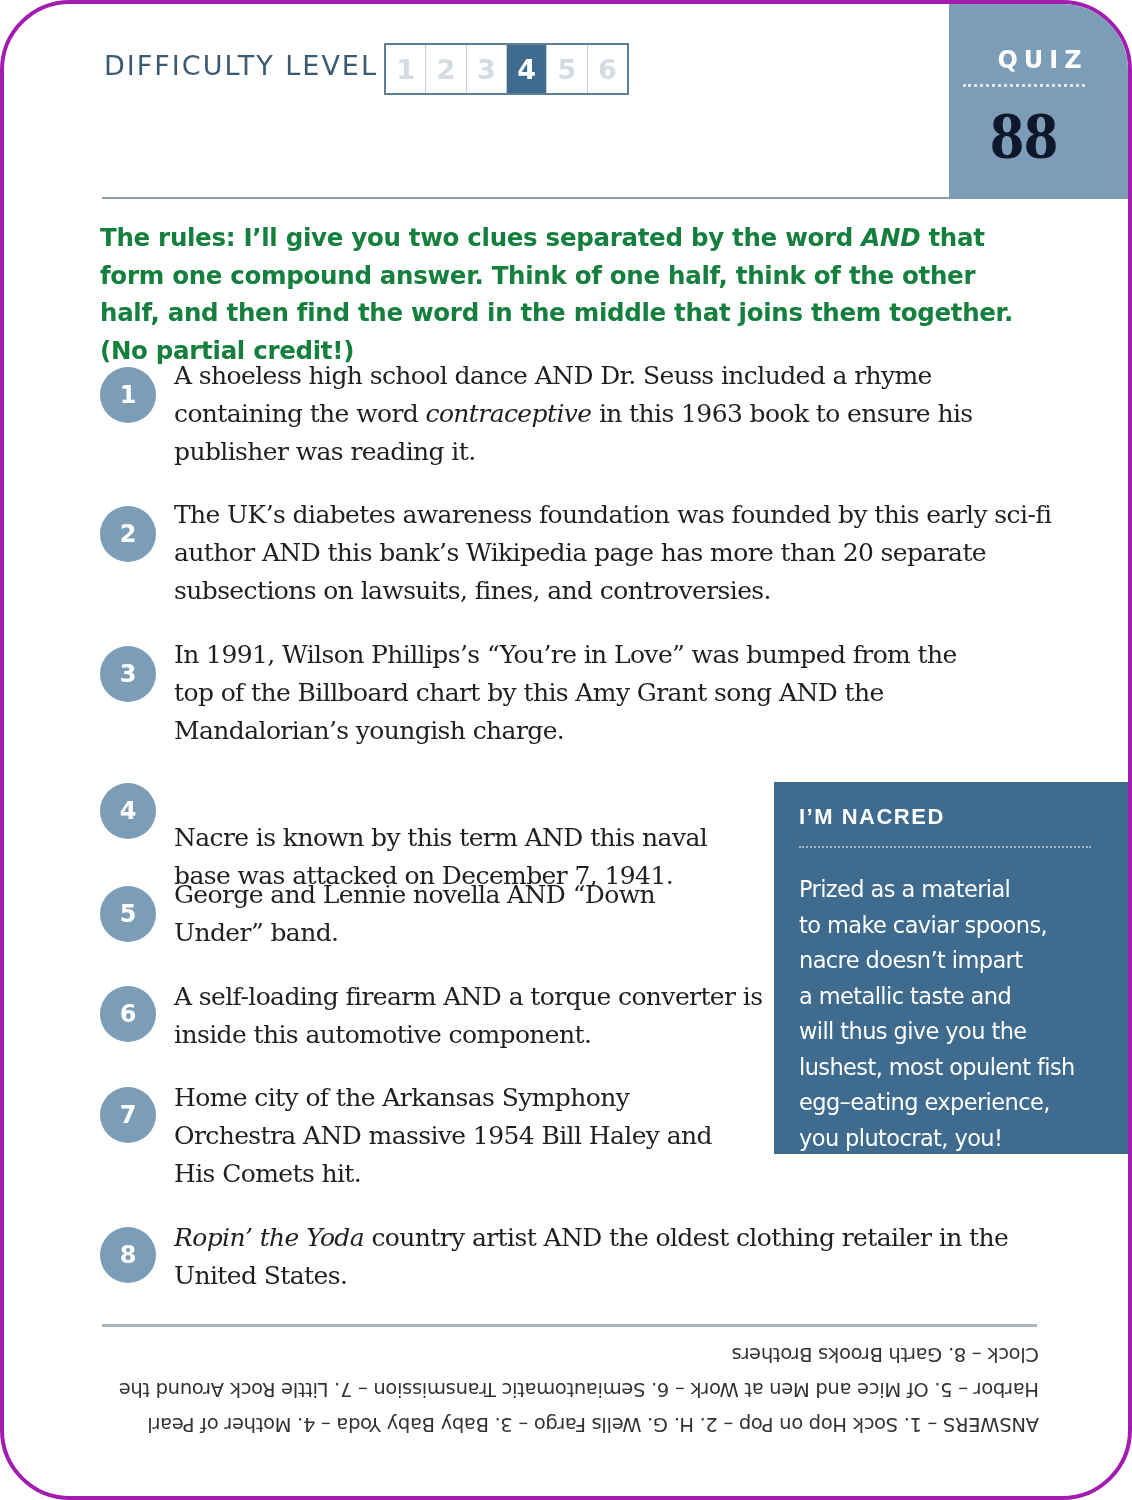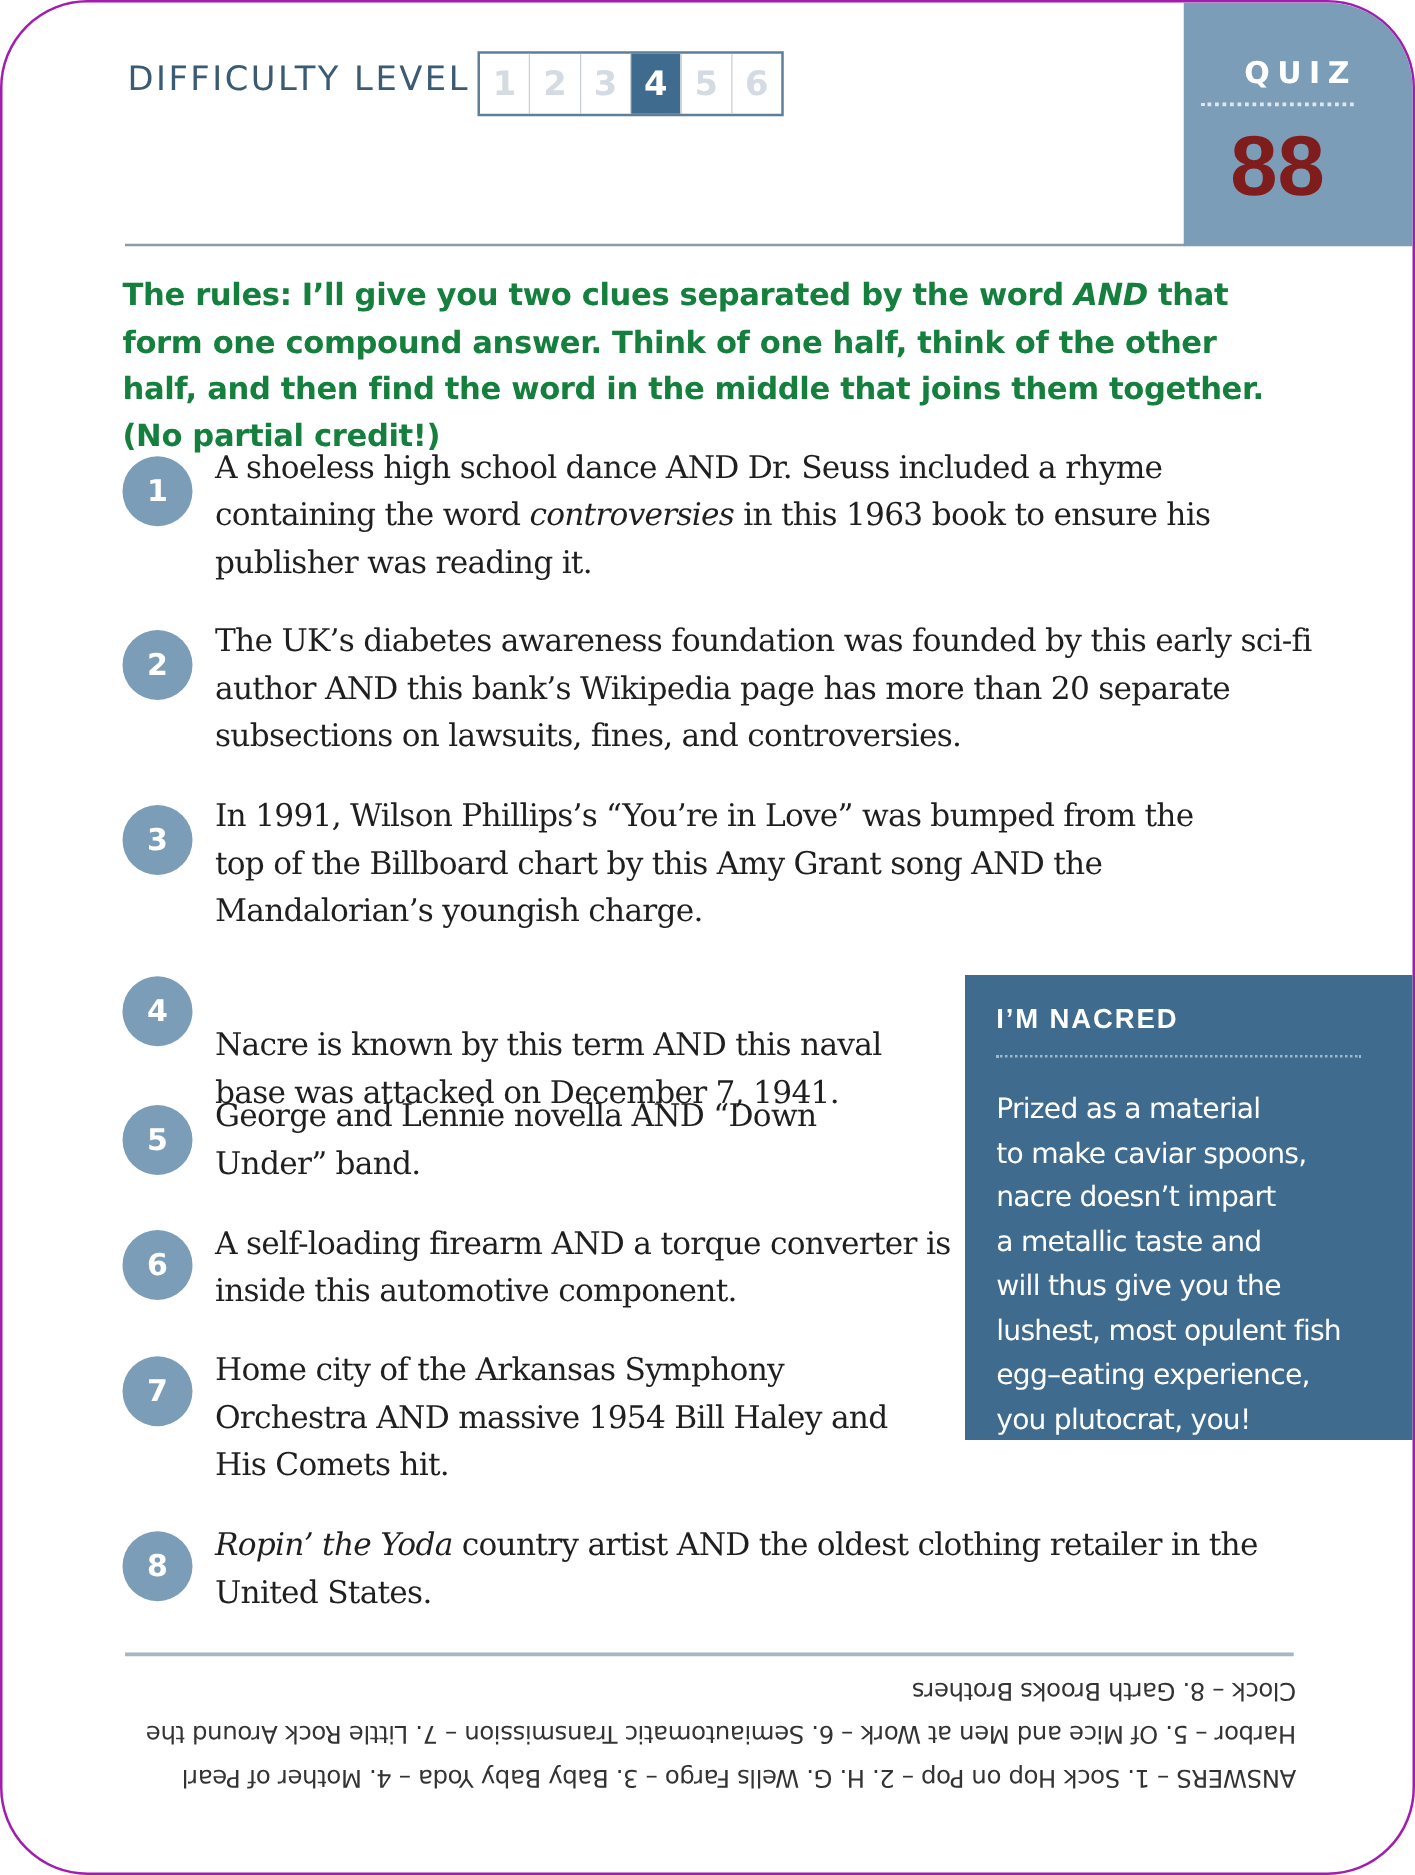--- a/index.html
+++ b/index.html
@@ -1,21 +1,21 @@
 <!DOCTYPE html>
 <html><head>
 <meta charset="utf-8">
 <style>
   * { box-sizing: border-box; margin: 0; padding: 0; }
   html, body { width: 1132px; height: 1500px; background: #ffffff; overflow: hidden; }
   body { position: relative; font-family: "DejaVu Serif", serif; color: #1f1f1f; }
 
   .card {
     position: absolute; left: 0; top: 0; width: 1132px; height: 1500px;
-    border: 2px solid #a21caf; border-radius: 70px; background: #fff; overflow: hidden;
+    border: 4px solid #a21caf; border-radius: 70px; background: #fff; overflow: hidden;
   }
 
   
   .difficulty-label {
     position: absolute; left: 100px; top: 46px;
     font-family: "DejaVu Sans", sans-serif; font-size: 27px; letter-spacing: 2px;
     color: #3b5b74; font-weight: 500;
   }
   .level-box {
     position: absolute; left: 380px; top: 39px; height: 52px; width: 245px;
@@ -46,22 +46,22 @@
     position: absolute; left: 0; right: 0; top: 42px; text-align: center;
     font-family: "DejaVu Sans", sans-serif; font-weight: bold; font-size: 24px;
     letter-spacing: 6px; color: #ffffff;
   }
   .quiz-dots {
     position: absolute; left: 14px; width: 122px; top: 80px;
     border-top: 3px dotted #dfe7ee;
   }
   .quiz-number {
     position: absolute; left: 0; width: 150px; top: 92px; text-align: center;
-    font-family: Liberation Sans, sans-serif; font-weight: bold; font-size: 68px;
-    color: #7f1d1d;
+    font-family: Liberation Serif, serif; font-weight: bold; font-size: 68px;
+    color: #0f172a;
   }
 
   
   .rules {
     position: absolute; left: 96px; top: 215px; width: 940px;
     font-family: "DejaVu Sans", sans-serif; font-size: 24.5px; line-height: 37.5px;
     color: #15803d; font-weight: 700; letter-spacing: -0.3px;
   }
   .rules em { font-style: italic; }
 
@@ -126,21 +126,21 @@
     <div class="quiz-number">88</div>
   </div>
 
   <p class="rules">
     <span>The rules: I’ll give you two clues separated by the word </span><em>AND</em><span> that form one compound answer. Think of one half, think of the other half, and then find the word in the middle that joins them together. (No partial credit!)</span>
   </p>
 
   <div id="questions">
       <div class="question" style="top: 353px;">
         <div class="q-badge" style="top: 10px;">1</div>
-        <div class="q-text" style="top: 0px; width: 880px;"><span>A shoeless high school dance AND Dr. Seuss included a rhyme containing the word </span><em>controversies</em><span> in this 1963 book to ensure his publisher was reading it.</span></div>
+        <div class="q-text" style="top: 0px; width: 880px;"><span>A shoeless high school dance AND Dr. Seuss included a rhyme containing the word </span><em>contraceptive</em><span> in this 1963 book to ensure his publisher was reading it.</span></div>
       </div>
       <div class="question" style="top: 492px;">
         <div class="q-badge" style="top: 10px;">2</div>
         <div class="q-text" style="top: 0px; width: 880px;"><span>The UK’s diabetes awareness foundation was founded by this early sci-fi author AND this bank’s Wikipedia page has more than 20 separate subsections on lawsuits, fines, and controversies.</span></div>
       </div>
       <div class="question" style="top: 632px;">
         <div class="q-badge" style="top: 10px;">3</div>
         <div class="q-text" style="top: 0px; width: 820px;"><span>In 1991, Wilson Phillips’s “You’re in Love” was bumped from the top of the Billboard chart by this Amy Grant song AND the Mandalorian’s youngish charge.</span></div>
       </div>
       <div class="question" style="top: 771px;">

